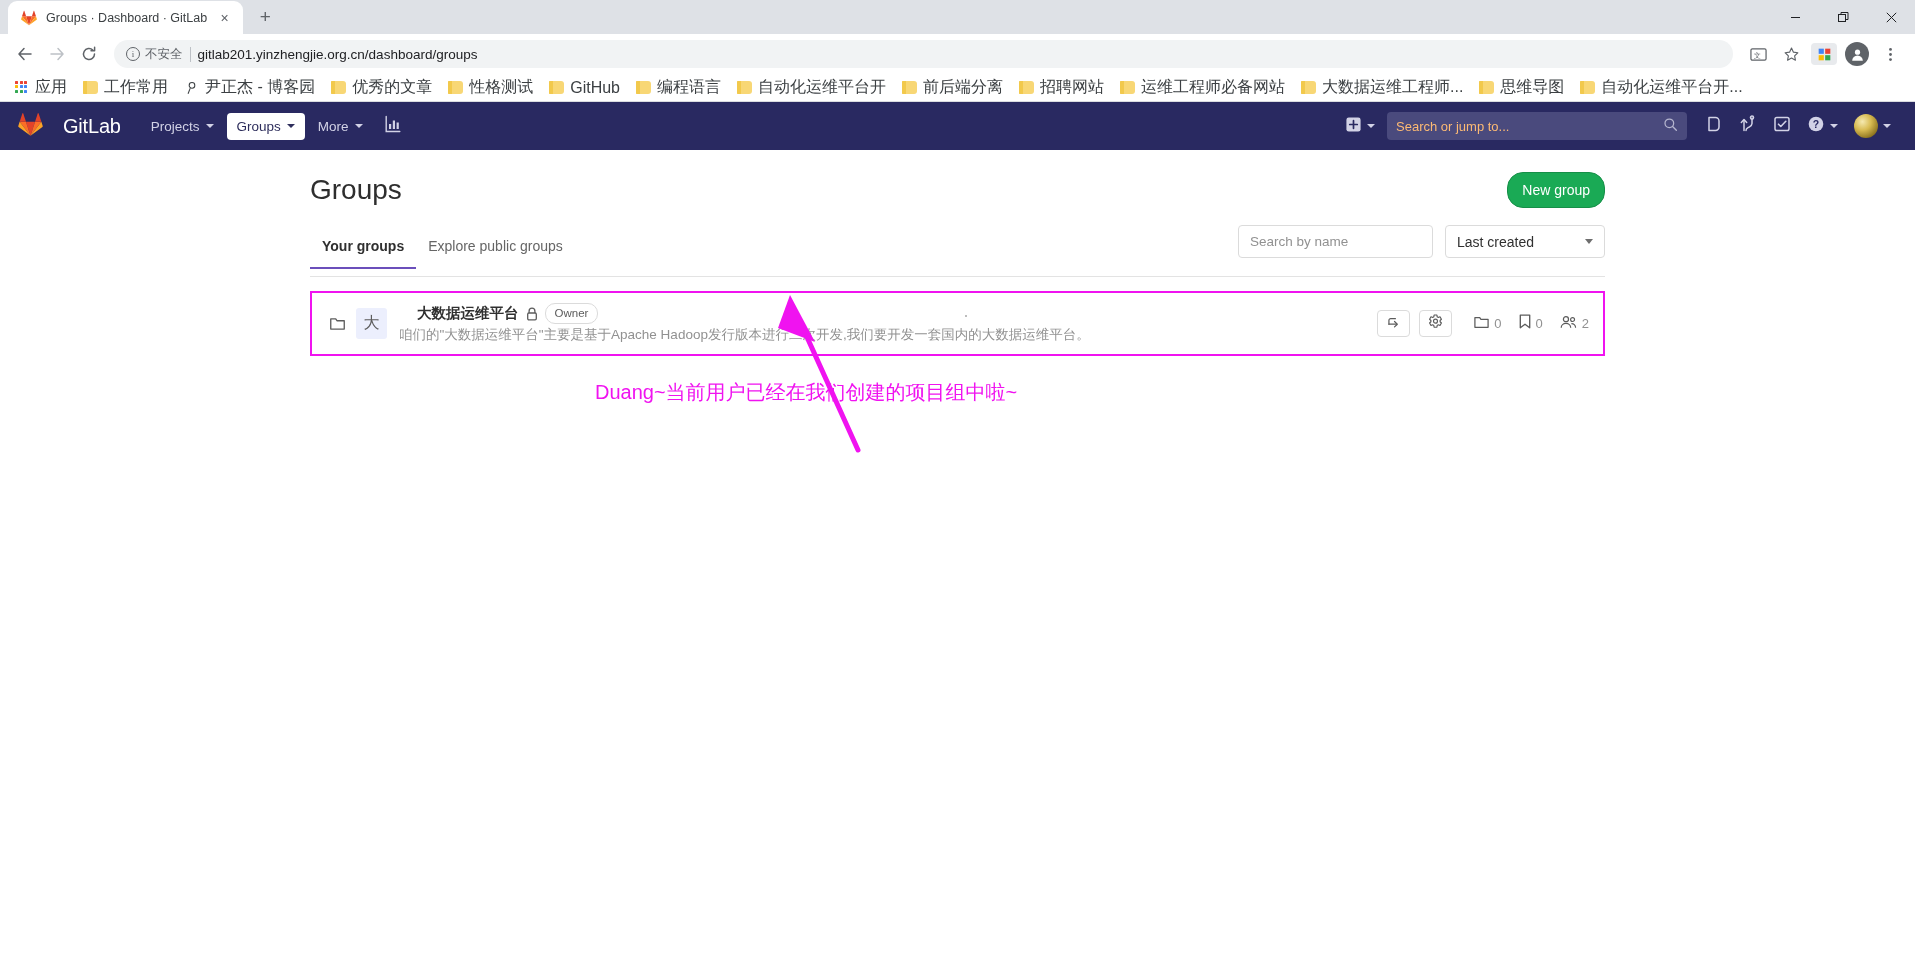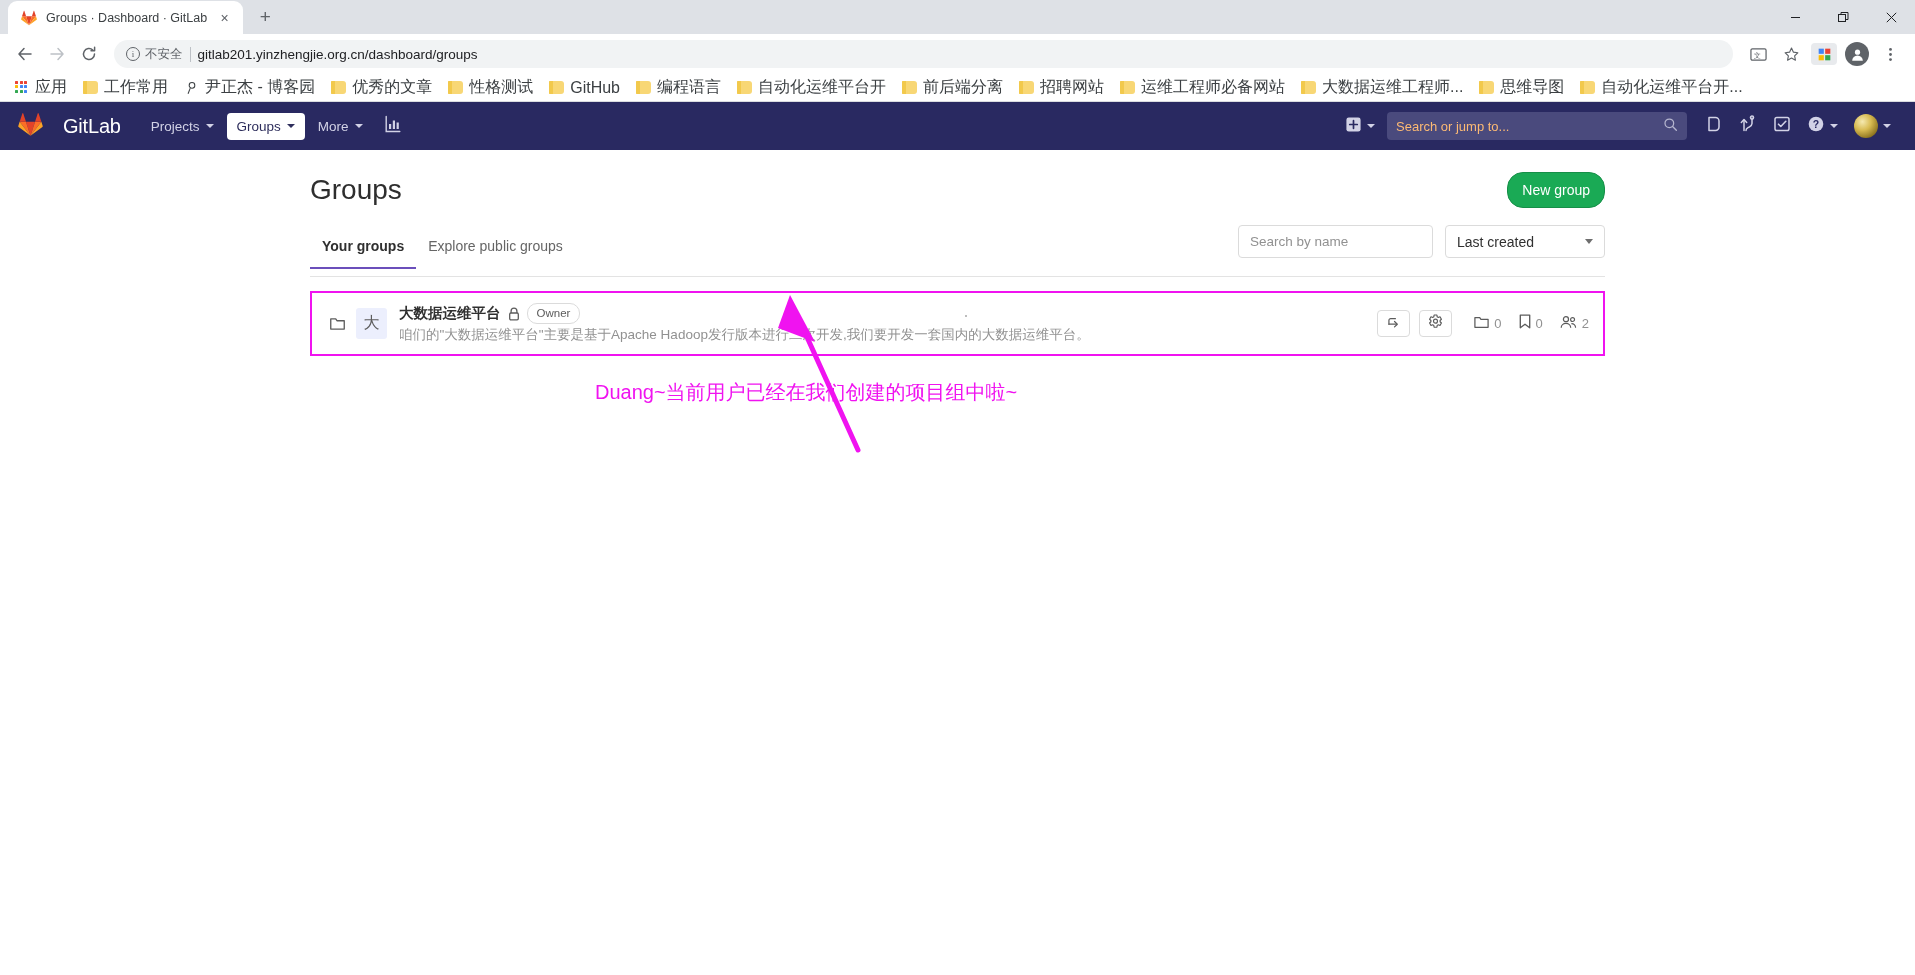--- a/index.html
+++ b/index.html
@@ -347,21 +347,21 @@
     background: #eceffd;
     border-radius: 3px;
     display: flex; align-items: center; justify-content: center;
     color: #5c5c5c;
     font-size: 16px;
     margin: 0 12px 0 6px;
     flex: 0 0 31px;
   }
   .group-info { flex: 1; min-width: 0; }
   .group-title-line {
-    display: flex; align-items: center; gap: 7px;
+    display: flex; align-items: center; gap: 7px; margin-left: 18px;
   }
   .group-name {
     font-size: 14.5px;
     color: #303030;
     font-weight: bold;
   }
   .lock-icon { color: #5c5c5c; display: flex; align-items: center; }
   .owner-badge {
     border: 1px solid #dbdbdb;
     border-radius: 10px;

